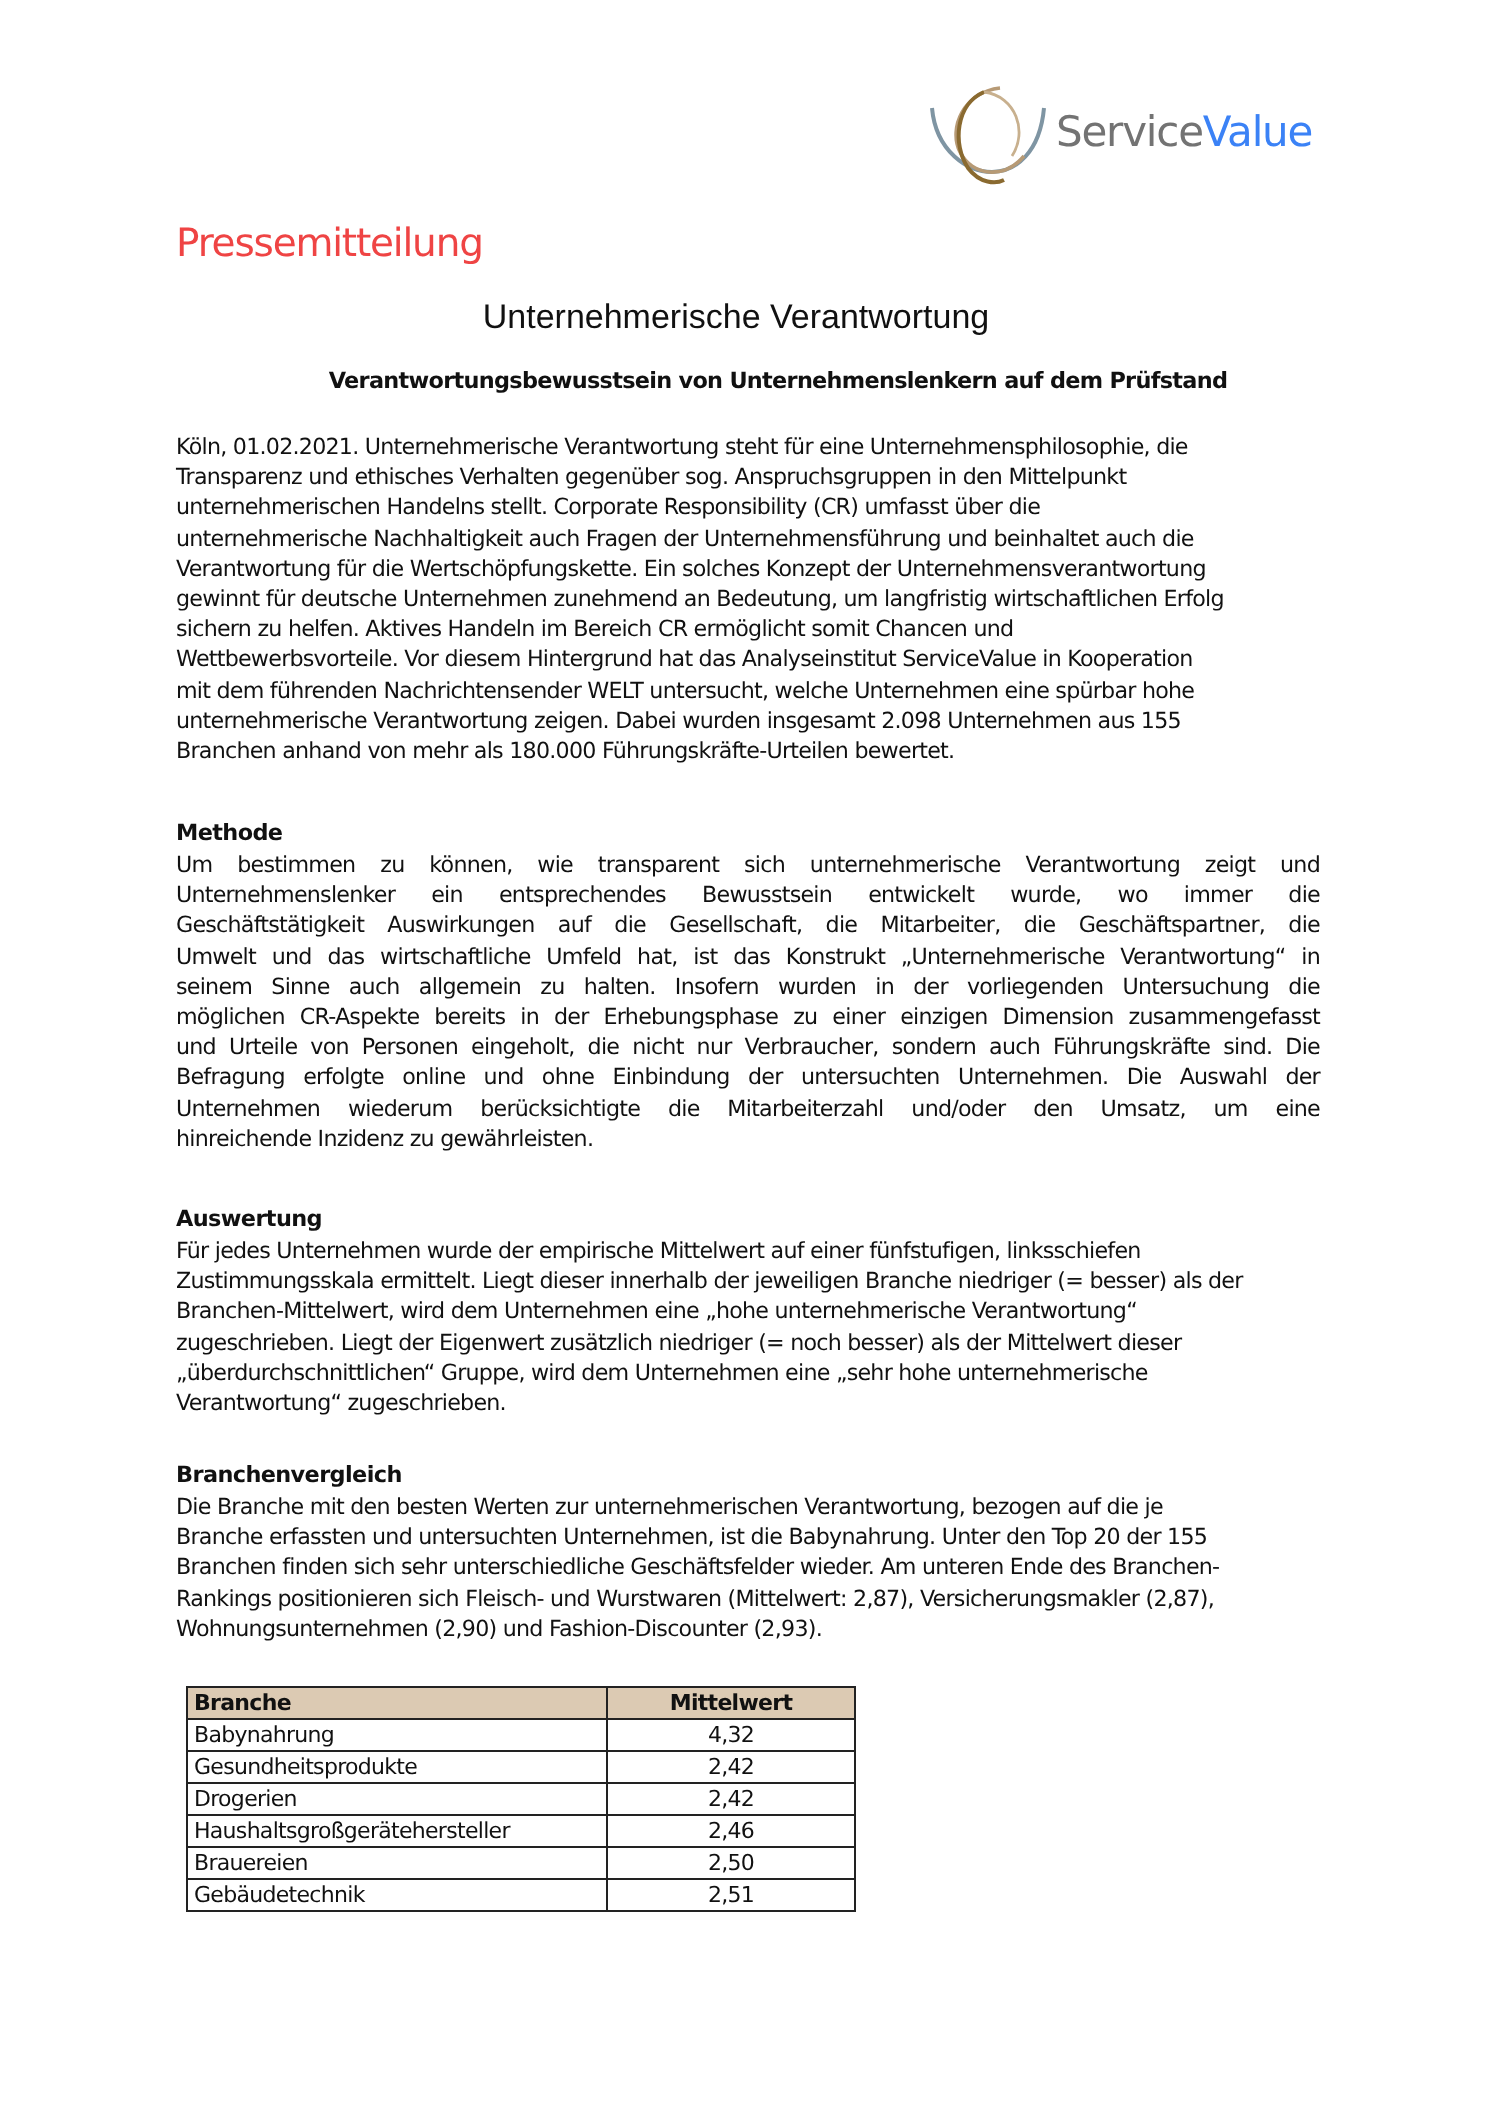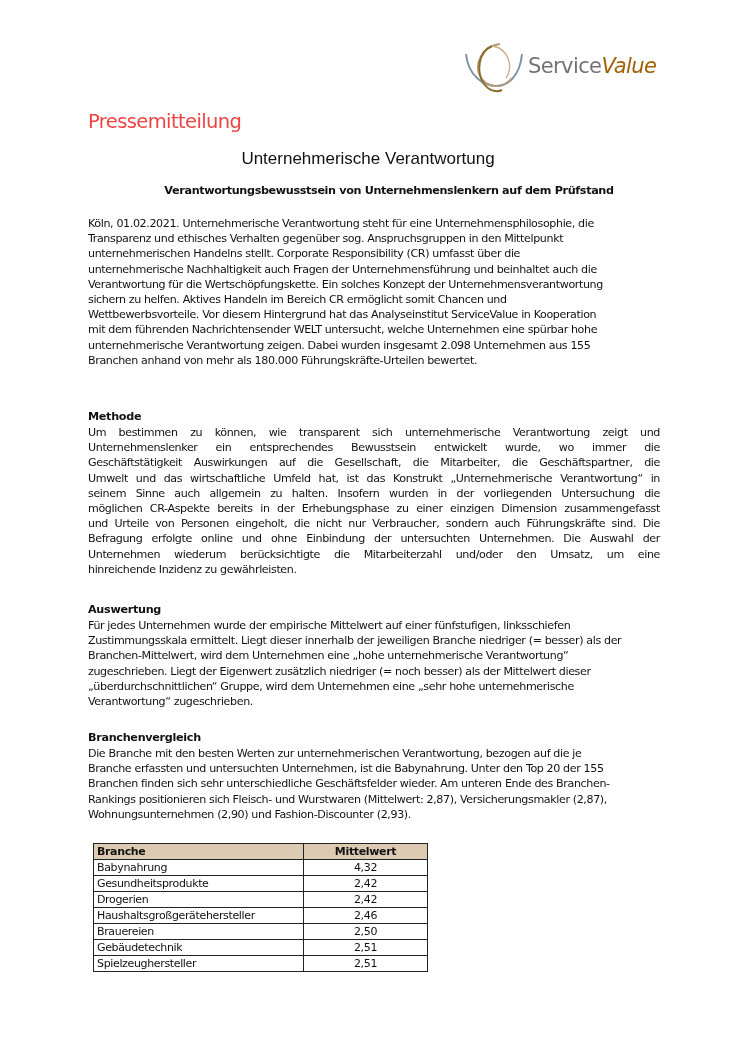--- a/index.html
+++ b/index.html
@@ -10,21 +10,21 @@
     .logo {
       position: absolute; left: 462px; top: 42px; width: 220px; height: 52px;
     }
     .logo svg { position: absolute; left: 0; top: 0; }
     .logo-text {
       position: absolute; left: 66px; top: 12px;
       font-family: "DejaVu Sans", sans-serif; font-size: 21px; letter-spacing: -0.6px;
       white-space: nowrap;
     }
     .logo-text .s1 { color: #737373; }
-    .logo-text .s2 { color: #a16207; font-style: italic; }
+    .logo-text .s2 { color: #3b82f6; }
 
     .press {
       position: absolute; left: 88px; top: 110px;
       font-family: "DejaVu Sans", sans-serif; font-size: 19.5px; color: #ef4444;
       letter-spacing: -0.6px;
     }
     .title {
       position: absolute; left: 0; width: 736px; top: 149px; text-align: center;
       font-family: "Liberation Sans", sans-serif; font-size: 17px; color: #111;
     }
@@ -78,20 +78,21 @@
 <div class="press">Pressemitteilung</div>
 <div class="title">Unternehmerische Verantwortung</div>
 <div class="subtitle">Verantwortungsbewusstsein von Unternehmenslenkern auf dem Prüfstand</div>
 
 <div class="para" style="top:216px;">
   <span class="line"><b>Köln, 01.02.2021.</b><span> Unternehmerische Verantwortung steht für eine Unternehmensphilosophie, die</span></span>
   <span class="line">Transparenz und ethisches Verhalten gegenüber sog. Anspruchsgruppen in den Mittelpunkt</span>
   <span class="line">unternehmerischen Handelns stellt. Corporate Responsibility (CR) umfasst über die</span>
   <span class="line">unternehmerische Nachhaltigkeit auch Fragen der Unternehmensführung und beinhaltet auch die</span>
   <span class="line">Verantwortung für die Wertschöpfungskette. Ein solches Konzept der Unternehmensverantwortung</span>
+  <span class="line">gewinnt für deutsche Unternehmen zunehmend an Bedeutung, um langfristig wirtschaftlichen Erfolg</span>
   <span class="line">sichern zu helfen. Aktives Handeln im Bereich CR ermöglicht somit Chancen und</span>
   <span class="line">Wettbewerbsvorteile. Vor diesem Hintergrund hat das Analyseinstitut ServiceValue in Kooperation</span>
   <span class="line">mit dem führenden Nachrichtensender WELT untersucht, welche Unternehmen eine spürbar hohe</span>
   <span class="line">unternehmerische Verantwortung zeigen. Dabei wurden insgesamt 2.098 Unternehmen aus 155</span>
   <span class="line">Branchen anhand von mehr als 180.000 Führungskräfte-Urteilen bewertet.</span>
 </div>
 
 <div class="heading" style="top:410px;">Methode</div>
 <div class="para" style="top:425px;">
   <span class="jline">Um bestimmen zu können, wie transparent sich unternehmerische Verantwortung zeigt und</span>
@@ -154,18 +155,14 @@
       <td class="val">2,46</td>
     </tr>
     <tr>
       <td>Brauereien</td>
       <td class="val">2,50</td>
     </tr>
     <tr>
       <td>Gebäudetechnik</td>
       <td class="val">2,51</td>
     </tr>
-    <tr>
-      <td>Spielzeughersteller</td>
-      <td class="val">2,51</td>
-    </tr>
   </tbody>
 </table>
 
 </body></html>

